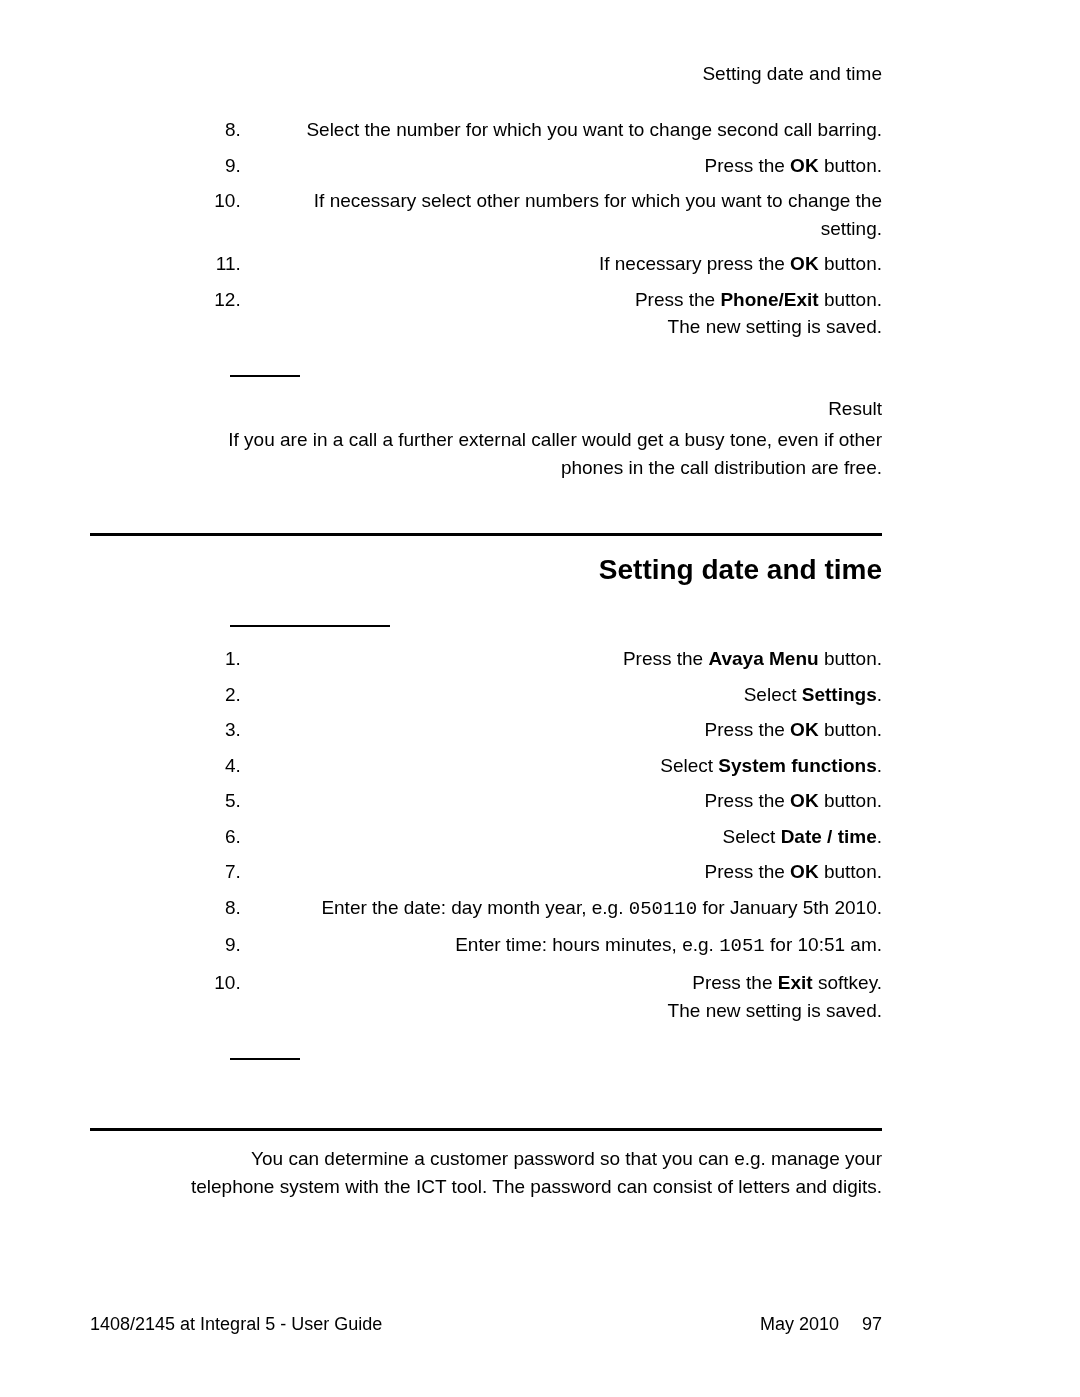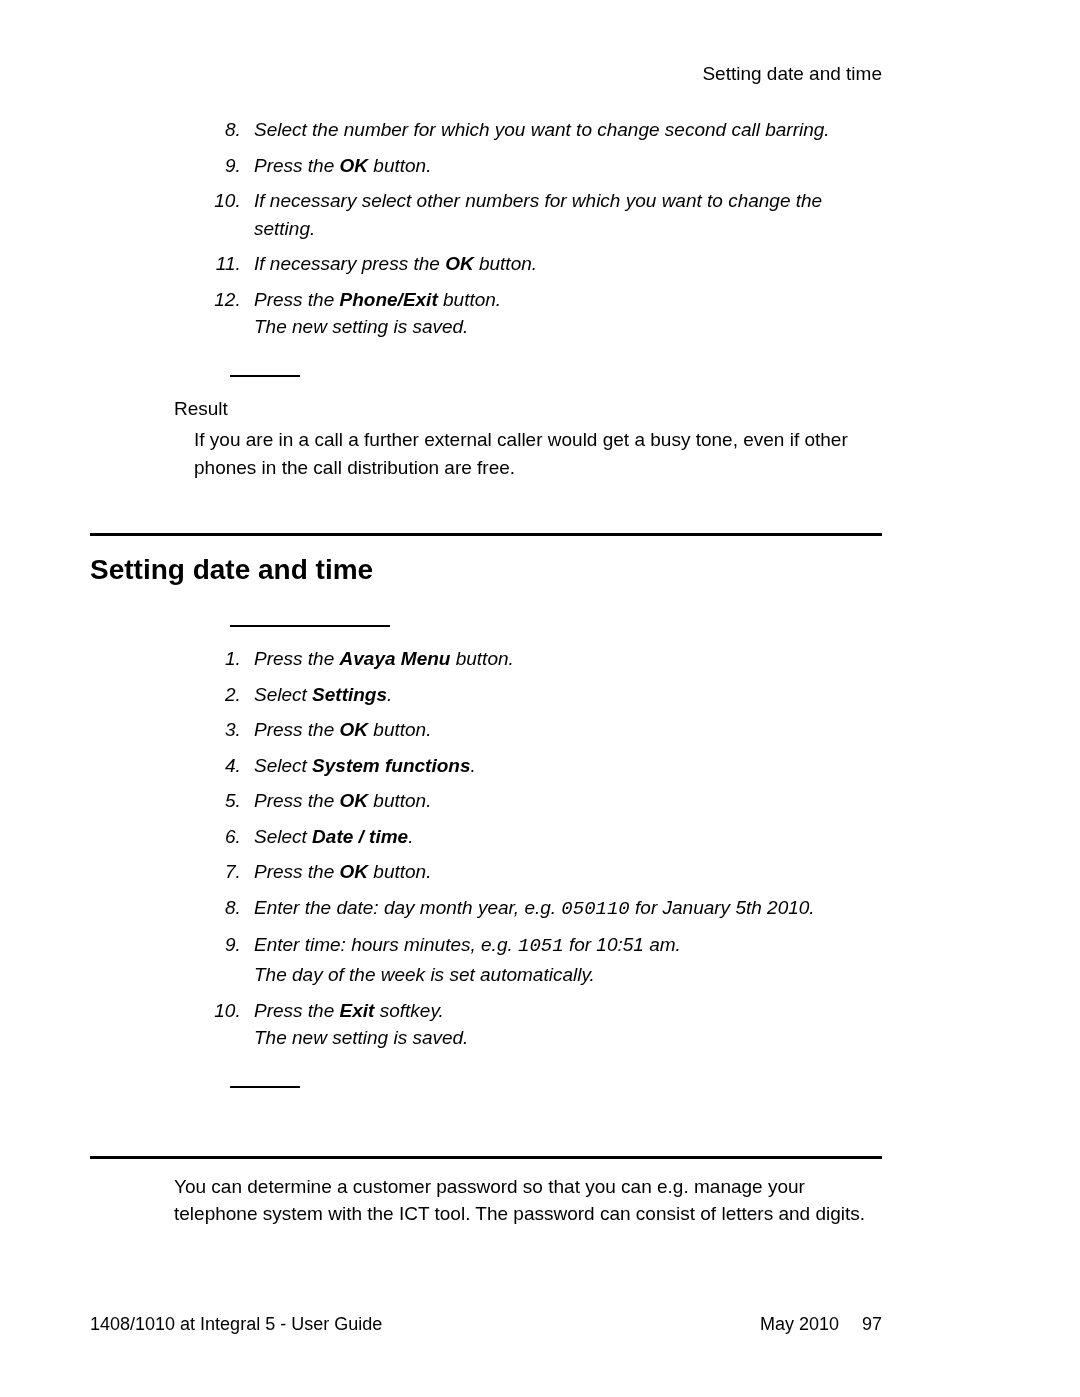--- a/index.html
+++ b/index.html
@@ -10,35 +10,35 @@
     color: #000;
     background: #fff;
     position: relative;
     line-height: 1.45;
   }
   .page {
     position: relative;
     width: 972px;
     height: 1397px;
     padding: 60px 90px 8px 90px;
+    text-align: right;
   }
   .running-head {
     position: absolute;
     top: 60px;
     right: 90px;
     font-size: 19px;
   }
   .content {
     margin-top: 56px;
   }
   ol.steps {
     list-style: decimal;
     margin-left: 140px;
     padding-left: 16px;
-    font-style: italic;
   }
   ol.steps > li {
     padding-left: 8px;
     margin-bottom: 8px;
   }
   ol.steps > li::marker { font-variant-numeric: lining-nums; }
   .sub { display: block; }
   .short-rule {
     width: 70px;
     border: none;
@@ -106,34 +106,34 @@
 
     <ol class="steps" id="section1-list">
         <li><span>Press the <strong>Avaya Menu</strong> button.</span></li>
         <li><span>Select <strong>Settings</strong>.</span></li>
         <li><span>Press the <strong>OK</strong> button.</span></li>
         <li><span>Select <strong>System functions</strong>.</span></li>
         <li><span>Press the <strong>OK</strong> button.</span></li>
         <li><span>Select <strong>Date / time</strong>.</span></li>
         <li><span>Press the <strong>OK</strong> button.</span></li>
         <li><span>Enter the date: day month year, e.g. <span class="code">050110</span> for January 5th 2010.</span></li>
-        <li><span>Enter time: hours minutes, e.g. <span class="code">1051</span> for 10:51 am.</span><span class="sub">The day of the week is set automatically.</span></li>
+        <li><span>Enter time: hours minutes, e.g. <span class="code">1051</span> for 10:51 am.</span></li>
         <li><span>Press the <strong>Exit</strong> softkey.</span><span class="sub">The new setting is saved.</span></li>
       </ol>
 
     <hr class="short-rule">
 
     <hr class="section-rule" style="margin-top:68px;">
 
 
     <div class="intro">You can determine a customer password so that you can e.g. manage your telephone system with the ICT tool. The password can consist of letters and digits.</div>
 
   </div>
 
   <div class="footer">
-    <span>1408/1010 at Integral 5 - User Guide</span>
+    <span>1408/2145 at Integral 5 - User Guide</span>
     <span class="right">
       <span>May 2010</span>
       <span class="pgnum">97</span>
     </span>
   </div>
 
 </div>
 
 </body></html>

